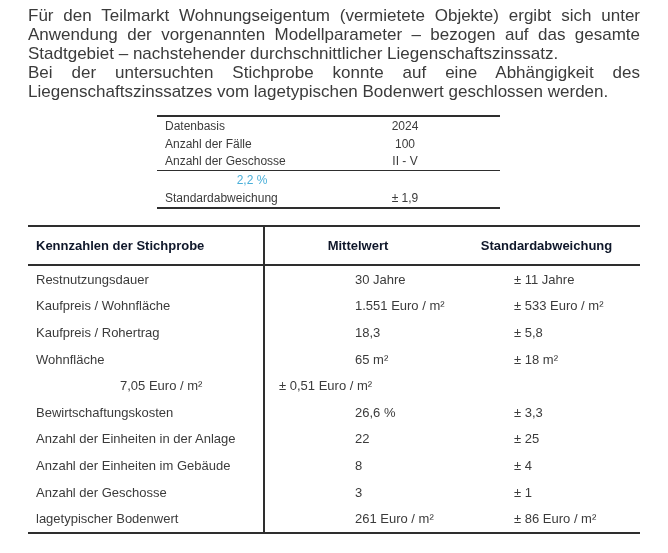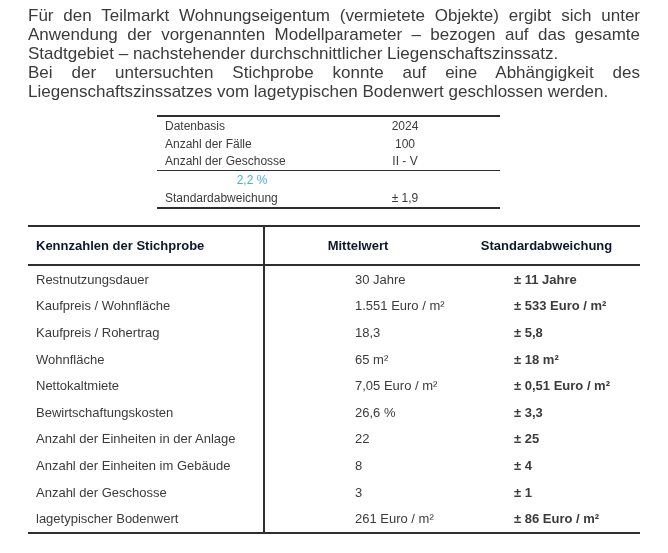--- a/index.html
+++ b/index.html
@@ -100,21 +100,21 @@
     box-sizing: border-box;
     white-space: nowrap;
   }
   .t2-c3 {
     width: 187px;
     box-sizing: border-box;
     white-space: nowrap;
   }
   .t2-header .t2-c2, .t2-header .t2-c3 { text-align: center; }
   .t2-row .t2-c2 { padding-left: 92px; }
-  .t2-row .t2-c3 { padding-left: 61px; font-weight: bold; }
+  .t2-row .t2-c3 { padding-left: 61px; }
 </style>
 </head>
 <body>
 
 <div class="intro">
   <p>Für den Teilmarkt Wohnungseigentum (vermietete Objekte) ergibt sich unter Anwendung der vorgenannten Modellparameter – bezogen auf das gesamte Stadtgebiet – nachstehender durchschnittlicher Liegenschaftszinssatz.</p>
   <p>Bei der untersuchten Stichprobe konnte auf eine Abhängigkeit des Liegenschaftszinssatzes vom lagetypischen Bodenwert geschlossen werden.</p>
 </div>
 
 <div class="table1">
@@ -162,21 +162,20 @@
     <span class="t2-c1">Kaufpreis / Rohertrag</span>
     <span class="t2-c2">18,3</span>
     <span class="t2-c3">± 5,8</span>
   </div>
   <div class="t2-row">
     <span class="t2-c1">Wohnfläche</span>
     <span class="t2-c2">65 m²</span>
     <span class="t2-c3">± 18 m²</span>
   </div>
   <div class="t2-row">
-    <span class="t2-c1">Nettokaltmiete</span>
     <span class="t2-c2">7,05 Euro / m²</span>
     <span class="t2-c3">± 0,51 Euro / m²</span>
   </div>
   <div class="t2-row">
     <span class="t2-c1">Bewirtschaftungskosten</span>
     <span class="t2-c2">26,6 %</span>
     <span class="t2-c3">± 3,3</span>
   </div>
   <div class="t2-row">
     <span class="t2-c1">Anzahl der Einheiten in der Anlage</span>

